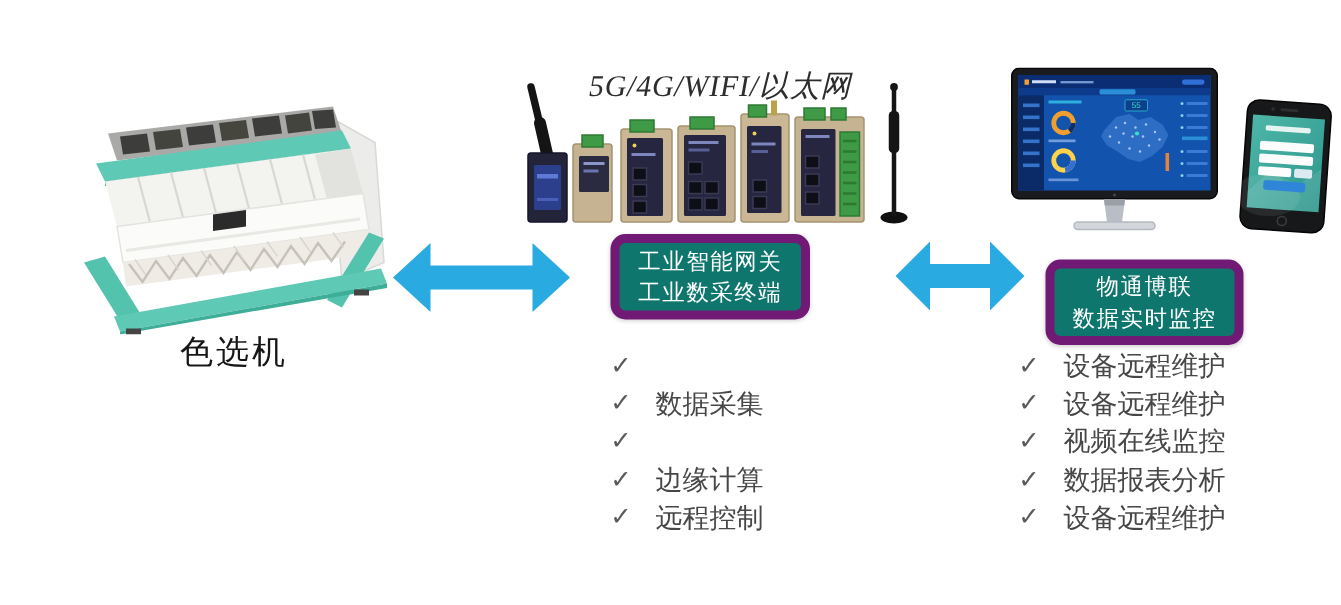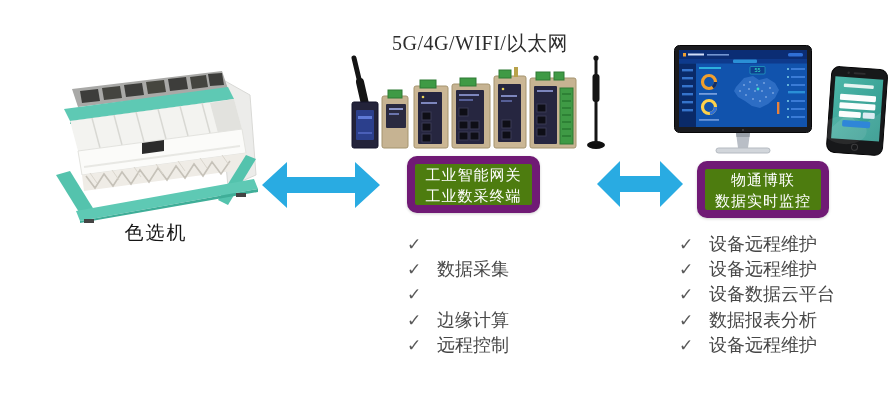--- a/index.html
+++ b/index.html
@@ -4,39 +4,39 @@
 <style>
   html,body{margin:0;padding:0;background:#fff;}
   .canvas{
     position:relative;width:894px;height:403px;background:#ffffff;overflow:hidden;
     font-family:"Liberation Sans","DejaVu Sans",sans-serif;
   }
   .abs{position:absolute;}
 
   
   .net-label{
-    left:345px;top:30px;width:270px;text-align:center;
+    left:345px;top:44px;width:270px;text-align:center;
     font-family:"Liberation Serif","DejaVu Serif",serif;
-    font-size:20px;color:#2d2d2d;letter-spacing:.5px;white-space:nowrap;
+    font-size:20px;color:#2d2d2d;letter-spacing:.5px;white-space:nowrap;font-style:italic;
   }
   .machine-label{
     left:50px;top:220px;width:212px;text-align:center;
     font-family:"Liberation Serif","DejaVu Serif",serif;
-    font-size:19px;color:#161616;letter-spacing:2px;
+    font-size:22px;color:#161616;letter-spacing:2px;
   }
 
   
   .blue-box{
-    background:#4d7c0f;border:8px solid #701a75;border-radius:10px;
+    background:#0f766e;border:6px solid #701a75;border-radius:10px;
     color:#fff;display:flex;flex-direction:column;justify-content:center;align-items:center;
     font-size:15px;line-height:21px;letter-spacing:1px;
     box-shadow:0 1px 3px rgba(0,0,0,.18);box-sizing:border-box;
   }
   .box-mid{left:407px;top:156px;width:133px;height:57px;}
-  .box-right{left:697px;top:161px;width:132px;height:57px;}
+  .box-right{left:697px;top:173px;width:132px;height:57px;}
 
   
   ul.checklist{
     list-style:none;margin:0;padding:0;
     font-family:"Liberation Serif","DejaVu Serif",serif;
     font-size:18px;color:#474747;
   }
   ul.checklist li{display:flex;align-items:center;height:25.4px;}
   ul.checklist .check{
     width:20px;margin-right:13px;color:#5a5a5a;font-size:17px;
@@ -343,21 +343,21 @@
     <li>
       <span class="check">✓</span>
       <span>设备远程维护</span>
       </li>
     <li>
       <span class="check">✓</span>
       <span>设备远程维护</span>
       </li>
     <li>
       <span class="check">✓</span>
-      <span>设备数据云平台</span>
+      <span>视频在线监控</span>
       </li>
     <li>
       <span class="check">✓</span>
       <span>数据报表分析</span>
       </li>
     <li>
       <span class="check">✓</span>
       <span>设备远程维护</span>
       </li>
   </ul>

